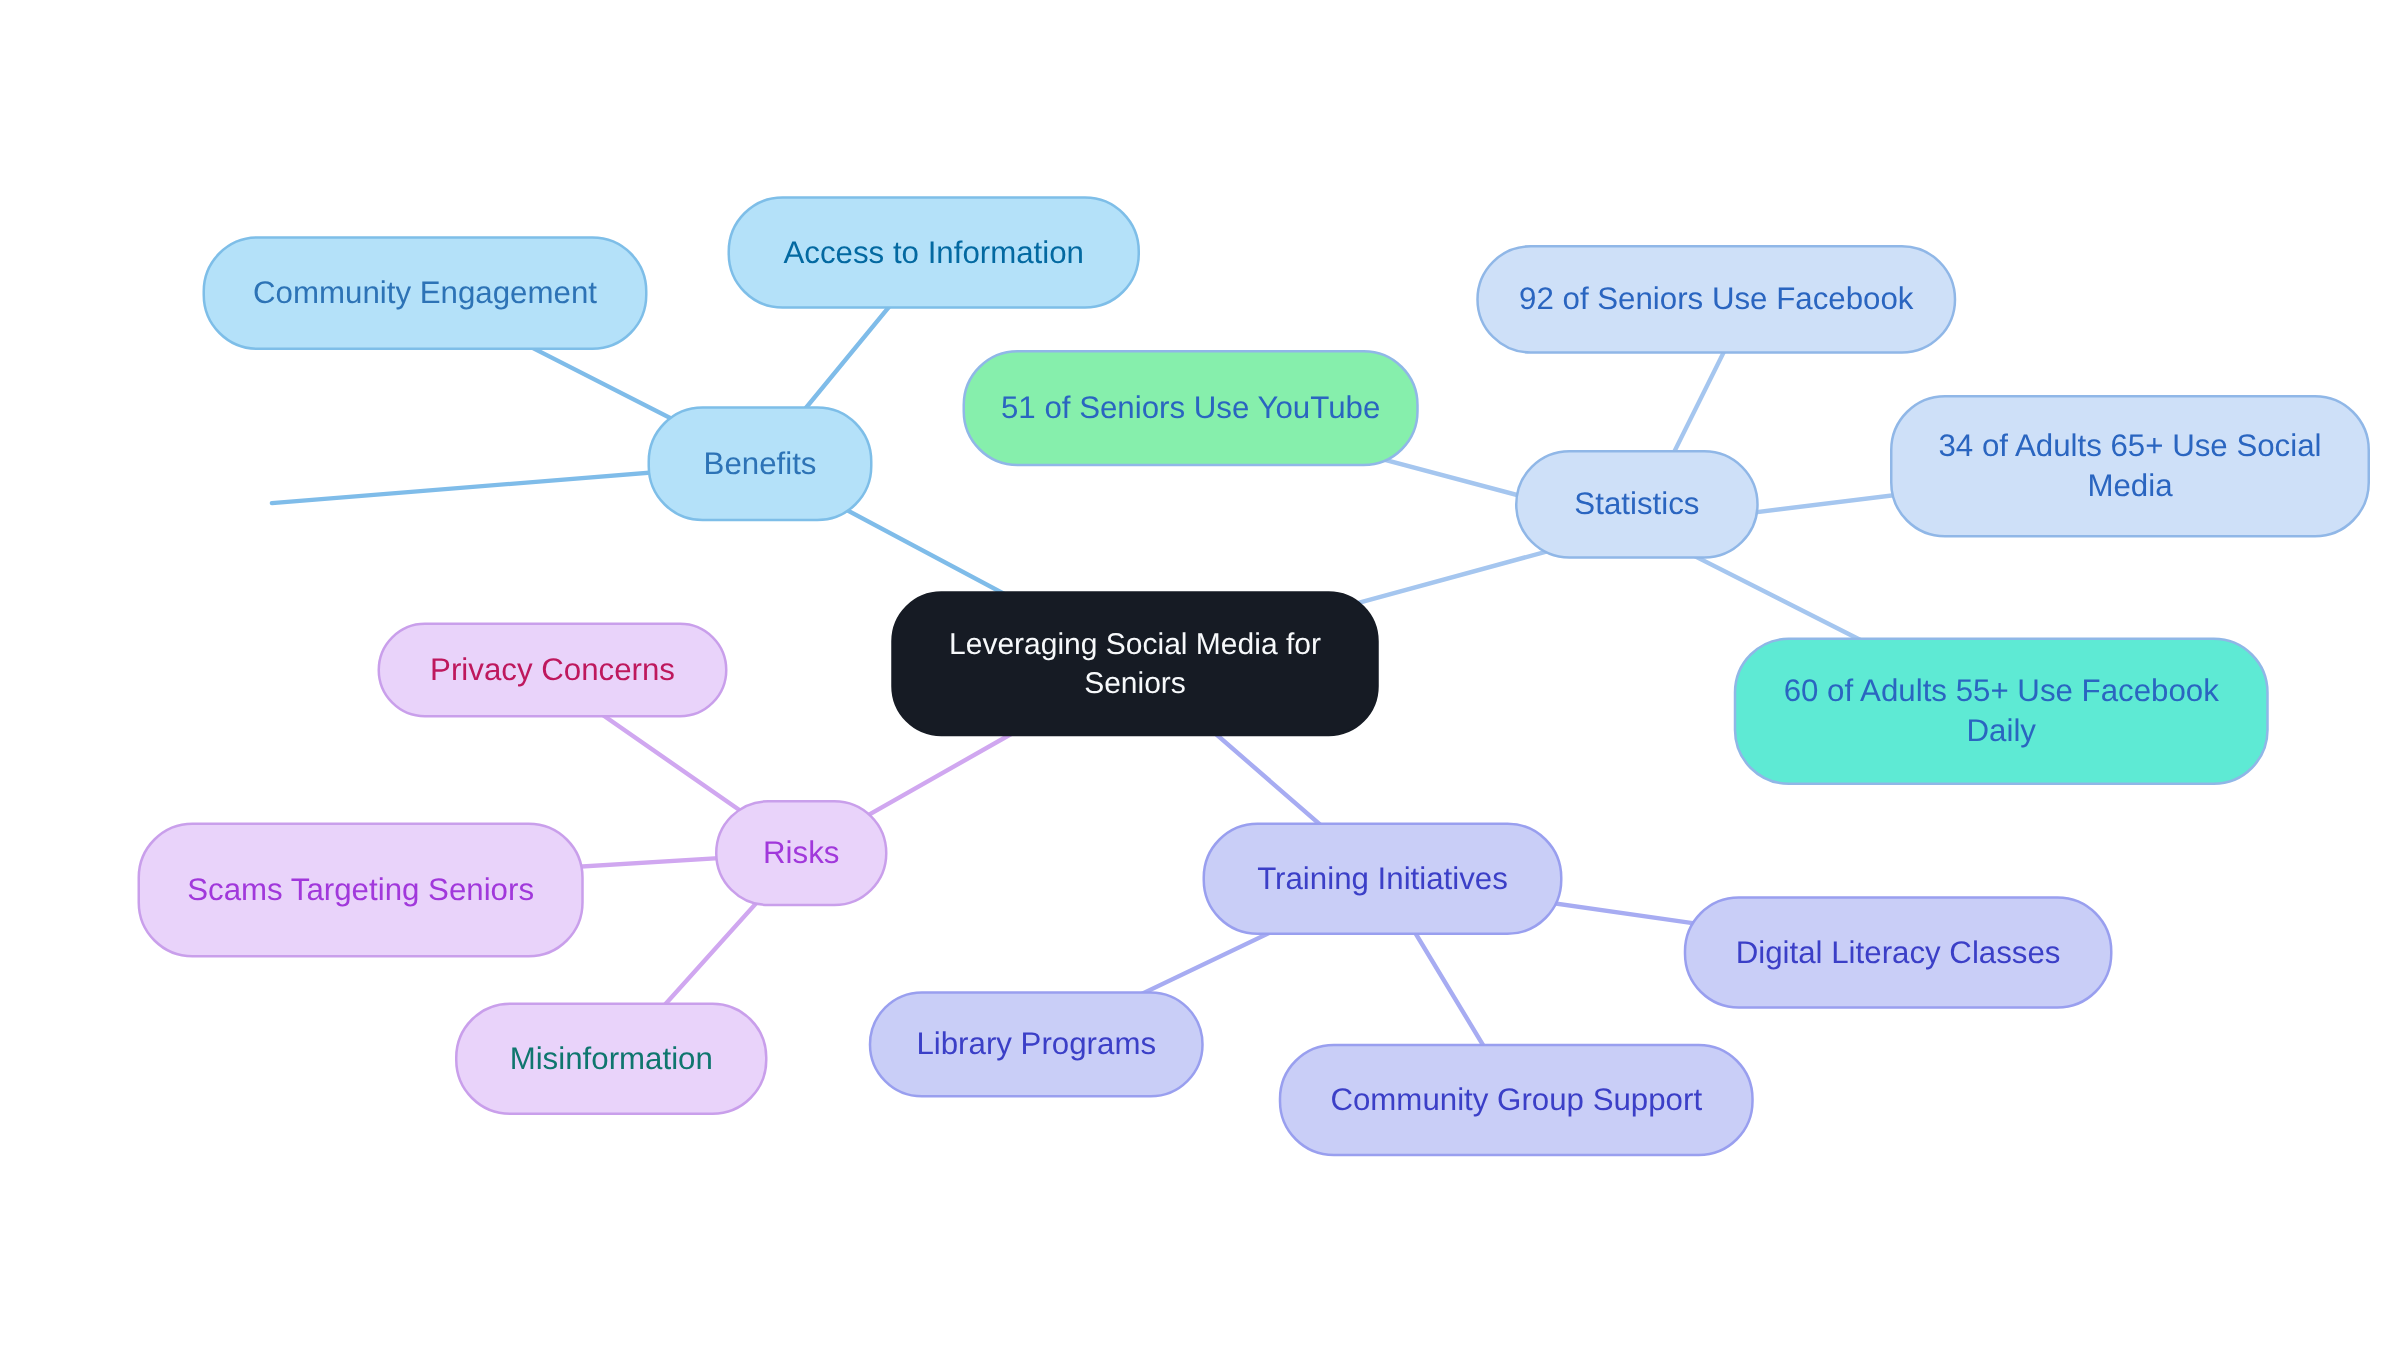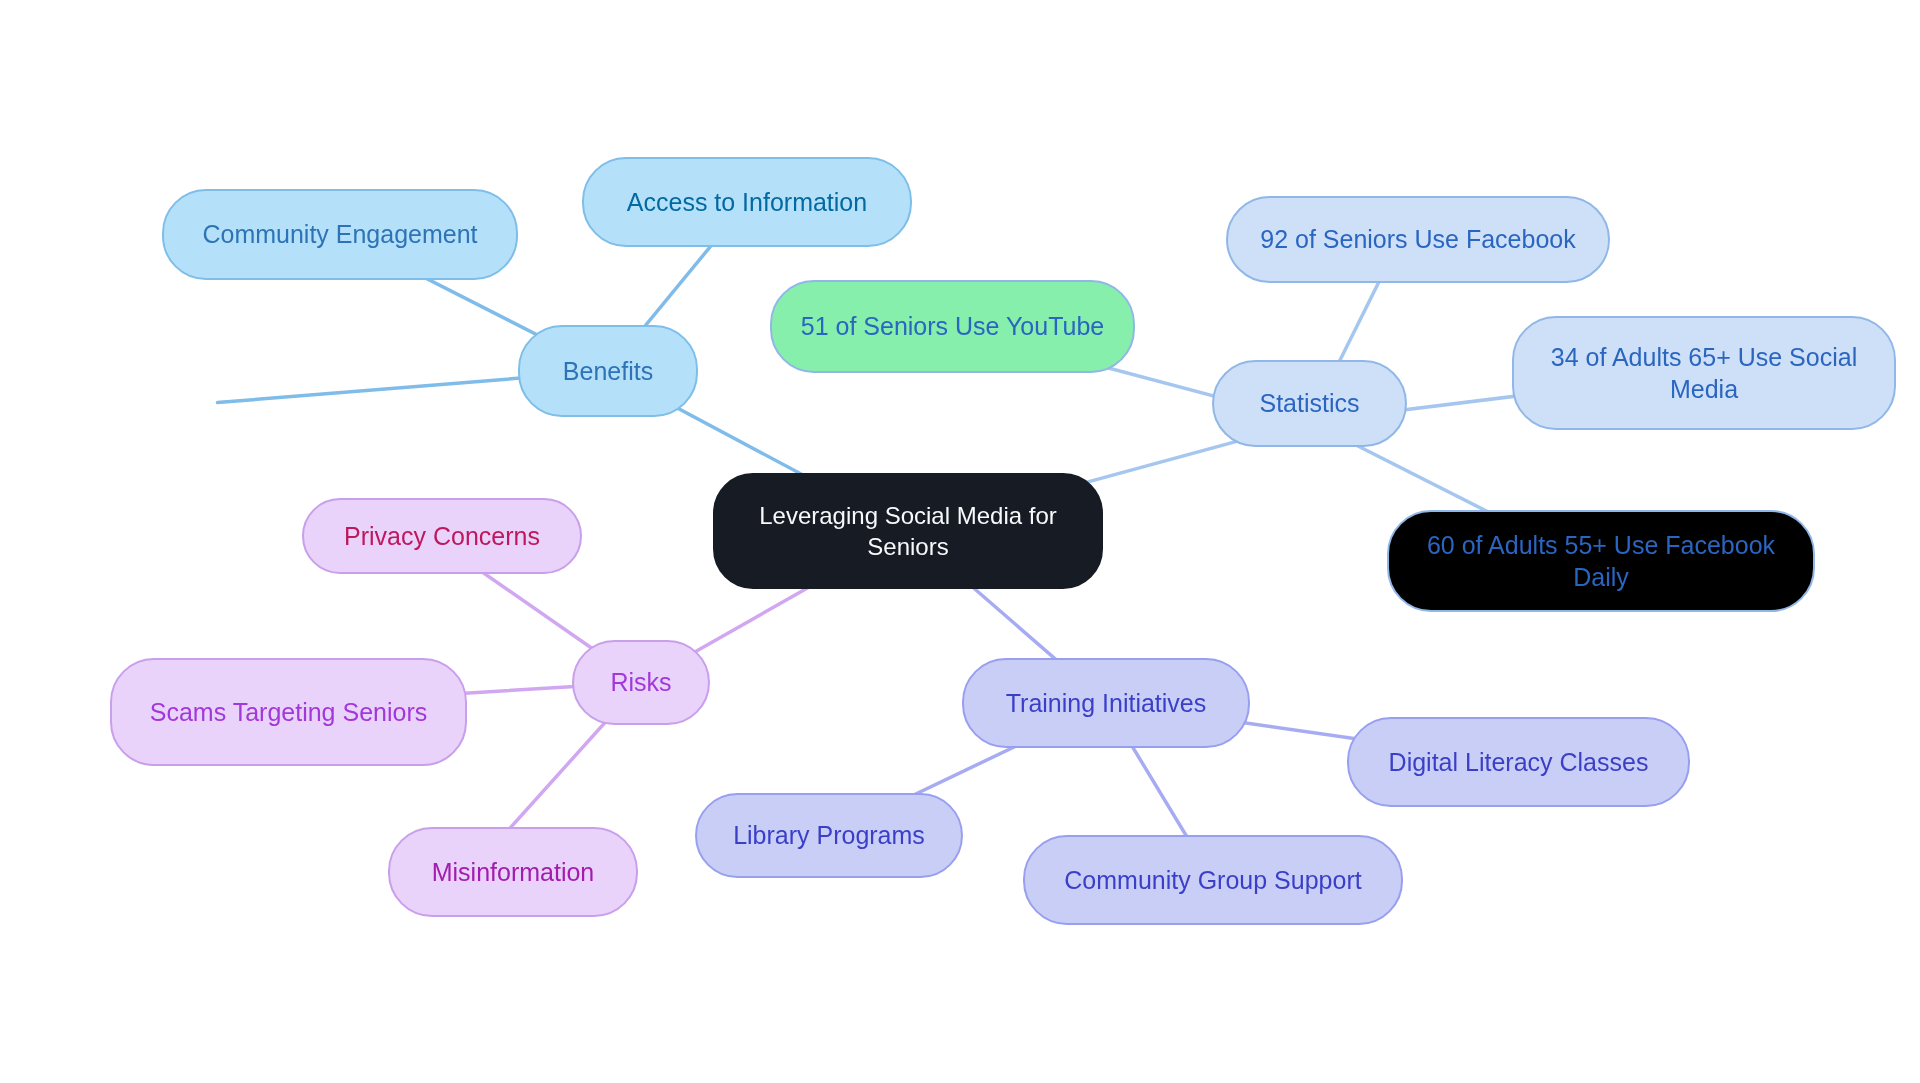--- a/index.html
+++ b/index.html
@@ -62,27 +62,27 @@
       <line x1="1106" y1="703" x2="1213" y2="880" stroke="#a7acf2" stroke-width="3.5" stroke-linecap="round"></line>
     </svg>
 
   <div class="node root" style="left: 713px; top: 473px; width: 390px; height: 116px; background: rgb(22, 27, 36); border-color: rgb(22, 27, 36); color: rgb(247, 249, 251); border-radius: 40px; font-size: 24px;">Leveraging Social Media for Seniors</div>
 
   <div class="node" style="left: 518px; top: 325px; width: 180px; height: 92px; background: rgb(180, 225, 249); border-color: rgb(126, 190, 232); color: rgb(45, 115, 182);">Benefits</div>
   <div class="node" style="left: 162px; top: 189px; width: 356px; height: 91px; background: rgb(180, 225, 249); border-color: rgb(126, 190, 232); color: rgb(45, 115, 182);">Community Engagement</div>
   <div class="node" style="left: 582px; top: 157px; width: 330px; height: 90px; background: rgb(180, 225, 249); border-color: rgb(126, 190, 232); color: #0369a1;">Access to Information</div>
 
   <div class="node" style="left: 1212px; top: 360px; width: 195px; height: 87px; background: rgb(206, 224, 248); border-color: rgb(144, 183, 231); color: rgb(42, 101, 192);">Statistics</div>
-  <div class="node" style="left: 1226px; top: 196px; width: 384px; height: 87px; background: rgb(206, 224, 248); border-color: rgb(144, 183, 231); color: rgb(42, 101, 192); text-align: right;">92 of Seniors Use Facebook</div>
+  <div class="node" style="left: 1181px; top: 196px; width: 384px; height: 87px; background: rgb(206, 224, 248); border-color: rgb(144, 183, 231); color: rgb(42, 101, 192); text-align: right;">92 of Seniors Use Facebook</div>
   <div class="node" style="left: 770px; top: 280px; width: 365px; height: 93px; background: #86efac; border-color: rgb(144, 183, 231); color: rgb(42, 101, 192);">51 of Seniors Use YouTube</div>
   <div class="node" style="left: 1512px; top: 316px; width: 384px; height: 114px; background: rgb(206, 224, 248); border-color: rgb(144, 183, 231); color: rgb(42, 101, 192);">34 of Adults 65+ Use Social Media</div>
-  <div class="node" style="left: 1387px; top: 510px; width: 428px; height: 102px; background: #000000; border-color: rgb(144, 183, 231); color: rgb(42, 101, 192);">60 of Adults 55+ Use Facebook Daily</div>
+  <div class="node" style="left: 1387px; top: 510px; width: 428px; height: 118px; background: #5eead4; border-color: rgb(144, 183, 231); color: rgb(42, 101, 192);">60 of Adults 55+ Use Facebook Daily</div>
 
   <div class="node" style="left: 572px; top: 640px; width: 138px; height: 85px; background: rgb(233, 211, 250); border-color: rgb(201, 159, 235); color: rgb(161, 56, 219);">Risks</div>
   <div class="node" style="left: 302px; top: 498px; width: 280px; height: 76px; background: rgb(233, 211, 250); border-color: rgb(201, 159, 235); color: #be185d;">Privacy Concerns</div>
   <div class="node" style="left: 110px; top: 658px; width: 357px; height: 108px; background: rgb(233, 211, 250); border-color: rgb(201, 159, 235); color: rgb(161, 56, 219);">Scams Targeting Seniors</div>
-  <div class="node" style="left: 388px; top: 802px; width: 250px; height: 90px; background: rgb(233, 211, 250); border-color: rgb(201, 159, 235); color: #a21caf; margin-top: 25px;">Misinformation</div>
+  <div class="node" style="left: 364px; top: 802px; width: 250px; height: 90px; background: rgb(233, 211, 250); border-color: rgb(201, 159, 235); color: #0f766e;">Misinformation</div>
 
   <div class="node" style="left: 962px; top: 658px; width: 288px; height: 90px; background: rgb(201, 206, 247); border-color: rgb(153, 159, 239); color: rgb(59, 63, 199);">Training Initiatives</div>
   <div class="node" style="left: 1347px; top: 717px; width: 343px; height: 90px; background: rgb(201, 206, 247); border-color: rgb(153, 159, 239); color: rgb(59, 63, 199);">Digital Literacy Classes</div>
   <div class="node" style="left: 695px; top: 793px; width: 268px; height: 85px; background: rgb(201, 206, 247); border-color: rgb(153, 159, 239); color: rgb(59, 63, 199);">Library Programs</div>
   <div class="node" style="left: 1023px; top: 835px; width: 380px; height: 90px; background: rgb(201, 206, 247); border-color: rgb(153, 159, 239); color: rgb(59, 63, 199);">Community Group Support</div>
 </div>
 
 </body></html>

